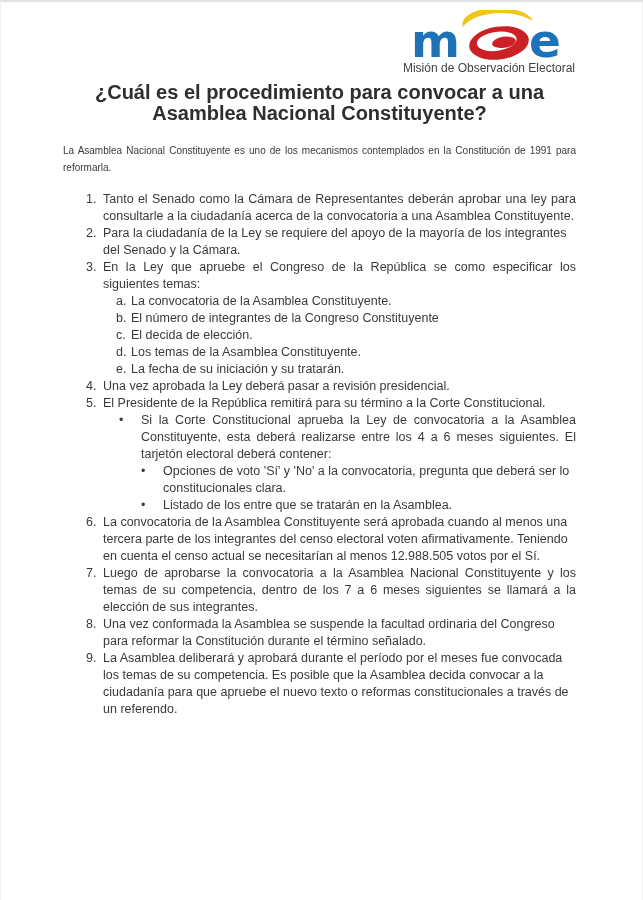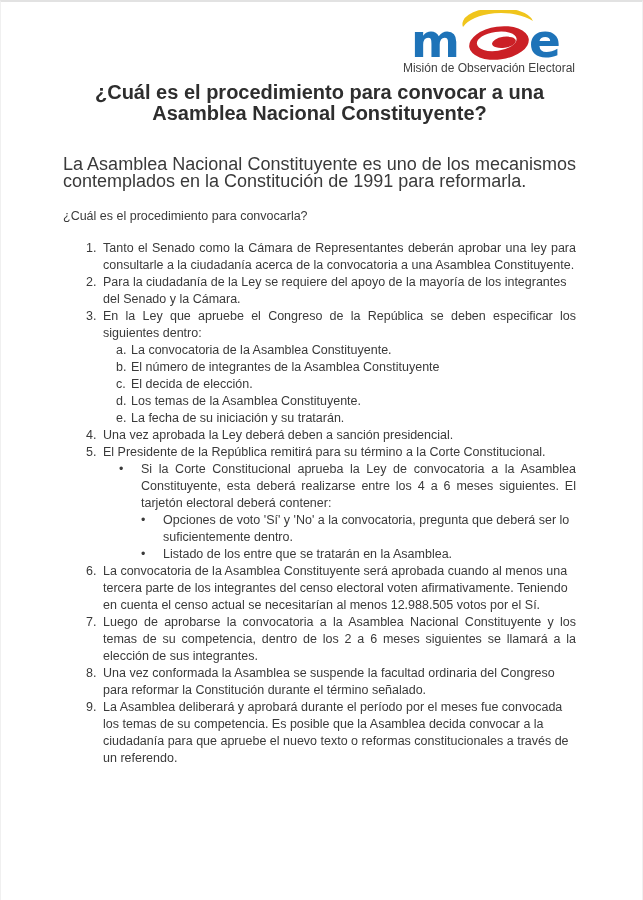--- a/index.html
+++ b/index.html
@@ -41,22 +41,22 @@
   .doc-title {
     margin: 80px auto 0 auto;
     width: 500px;
     text-align: center;
     font-size: 20px;
     font-weight: bold;
     line-height: 21px;
     color: #2e2e2e;
   }
   .intro {
-    margin-top: 32px;
-    font-size: 18px;
+    margin-top: 18px;
+    font-size: 10px;
     line-height: 17px;
     text-align: justify;
   }
   .question {
     margin-top: 14px;
     font-size: 12.5px;
     line-height: 17px;
   }
   .list { margin-top: 15px; }
   .row {
@@ -97,92 +97,91 @@
     </svg>
     <div class="logo-caption">Misión de Observación Electoral</div>
   </div>
 
   <div class="content">
 
     <div class="doc-title">¿Cuál es el procedimiento para convocar a una Asamblea Nacional Constituyente?</div>
 
     <p class="intro">La Asamblea Nacional Constituyente es uno de los mecanismos contemplados en la Constitución de 1991 para reformarla.</p>
 
-    <p class="question">¿Cuál es el procedimiento para convocarla?</p>
 
     <div class="list">
 
       <div class="row l1 just">
         <span class="m">1.</span>
         <div class="t">Tanto el Senado como la Cámara de Representantes deberán aprobar una ley para consultarle a la ciudadanía acerca de la convocatoria a una Asamblea Constituyente.</div>
       </div>
 
       <div class="row l1">
         <span class="m">2.</span>
         <div class="t">Para la ciudadanía de la Ley se requiere del apoyo de la mayoría de los integrantes del Senado y la Cámara.</div>
       </div>
 
       <div class="row l1 just">
         <span class="m">3.</span>
-        <div class="t">En la Ley que apruebe el Congreso de la República se deben especificar los siguientes dentro:</div>
+        <div class="t">En la Ley que apruebe el Congreso de la República se como especificar los siguientes temas:</div>
       </div>
 
       <div class="row la">
         <span class="m">a.</span>
         <div class="t">La convocatoria de la Asamblea Constituyente.</div>
       </div>
       <div class="row la">
         <span class="m">b.</span>
-        <div class="t">El número de integrantes de la Asamblea Constituyente</div>
+        <div class="t">El número de integrantes de la Congreso Constituyente</div>
       </div>
       <div class="row la">
         <span class="m">c.</span>
         <div class="t">El decida de elección.</div>
       </div>
       <div class="row la">
         <span class="m">d.</span>
         <div class="t">Los temas de la Asamblea Constituyente.</div>
       </div>
       <div class="row la">
         <span class="m">e.</span>
         <div class="t">La fecha de su iniciación y su tratarán.</div>
       </div>
 
       <div class="row l1">
         <span class="m">4.</span>
-        <div class="t">Una vez aprobada la Ley deberá deben a sanción presidencial.</div>
+        <div class="t">Una vez aprobada la Ley deberá pasar a revisión presidencial.</div>
       </div>
 
       <div class="row l1">
         <span class="m">5.</span>
         <div class="t">El Presidente de la República remitirá para su término a la Corte Constitucional.</div>
       </div>
 
       <div class="row b2 just">
         <span class="m">•</span>
         <div class="t">Si la Corte Constitucional aprueba la Ley de convocatoria a la Asamblea Constituyente, esta deberá realizarse entre los 4 a 6 meses siguientes. El tarjetón electoral deberá contener:</div>
       </div>
 
       <div class="row b3">
         <span class="m">•</span>
-        <div class="t">Opciones de voto 'Sí' y 'No' a la convocatoria, pregunta que deberá ser lo suficientemente dentro.</div>
+        <div class="t">Opciones de voto 'Sí' y 'No' a la convocatoria, pregunta que deberá ser lo constitucionales clara.</div>
       </div>
       <div class="row b3">
         <span class="m">•</span>
         <div class="t">Listado de los entre que se tratarán en la Asamblea.</div>
       </div>
 
       <div class="row l1">
         <span class="m">6.</span>
         <div class="t">La convocatoria de la Asamblea Constituyente será aprobada cuando al menos una tercera parte de los integrantes del censo electoral voten afirmativamente. Teniendo en cuenta el censo actual se necesitarían al menos 12.988.505 votos por el Sí.</div>
       </div>
 
       <div class="row l1 just">
         <span class="m">7.</span>
-        <div class="t">Luego de aprobarse la convocatoria a la Asamblea Nacional Constituyente y los temas de su competencia, dentro de los 2 a 6 meses siguientes se llamará a la elección de sus integrantes.</div>
+        <div class="t">Luego de aprobarse la convocatoria a la Asamblea Nacional Constituyente y los temas de su competencia, dentro de los 7 a 6 meses siguientes se llamará a la elección de sus integrantes.</div>
       </div>
 
       <div class="row l1">
         <span class="m">8.</span>
         <div class="t">Una vez conformada la Asamblea se suspende la facultad ordinaria del Congreso para reformar la Constitución durante el término señalado.</div>
       </div>
 
       <div class="row l1">
         <span class="m">9.</span>
         <div class="t">La Asamblea deliberará y aprobará durante el período por el meses fue convocada los temas de su competencia. Es posible que la Asamblea decida convocar a la ciudadanía para que apruebe el nuevo texto o reformas constitucionales a través de un referendo.</div>

